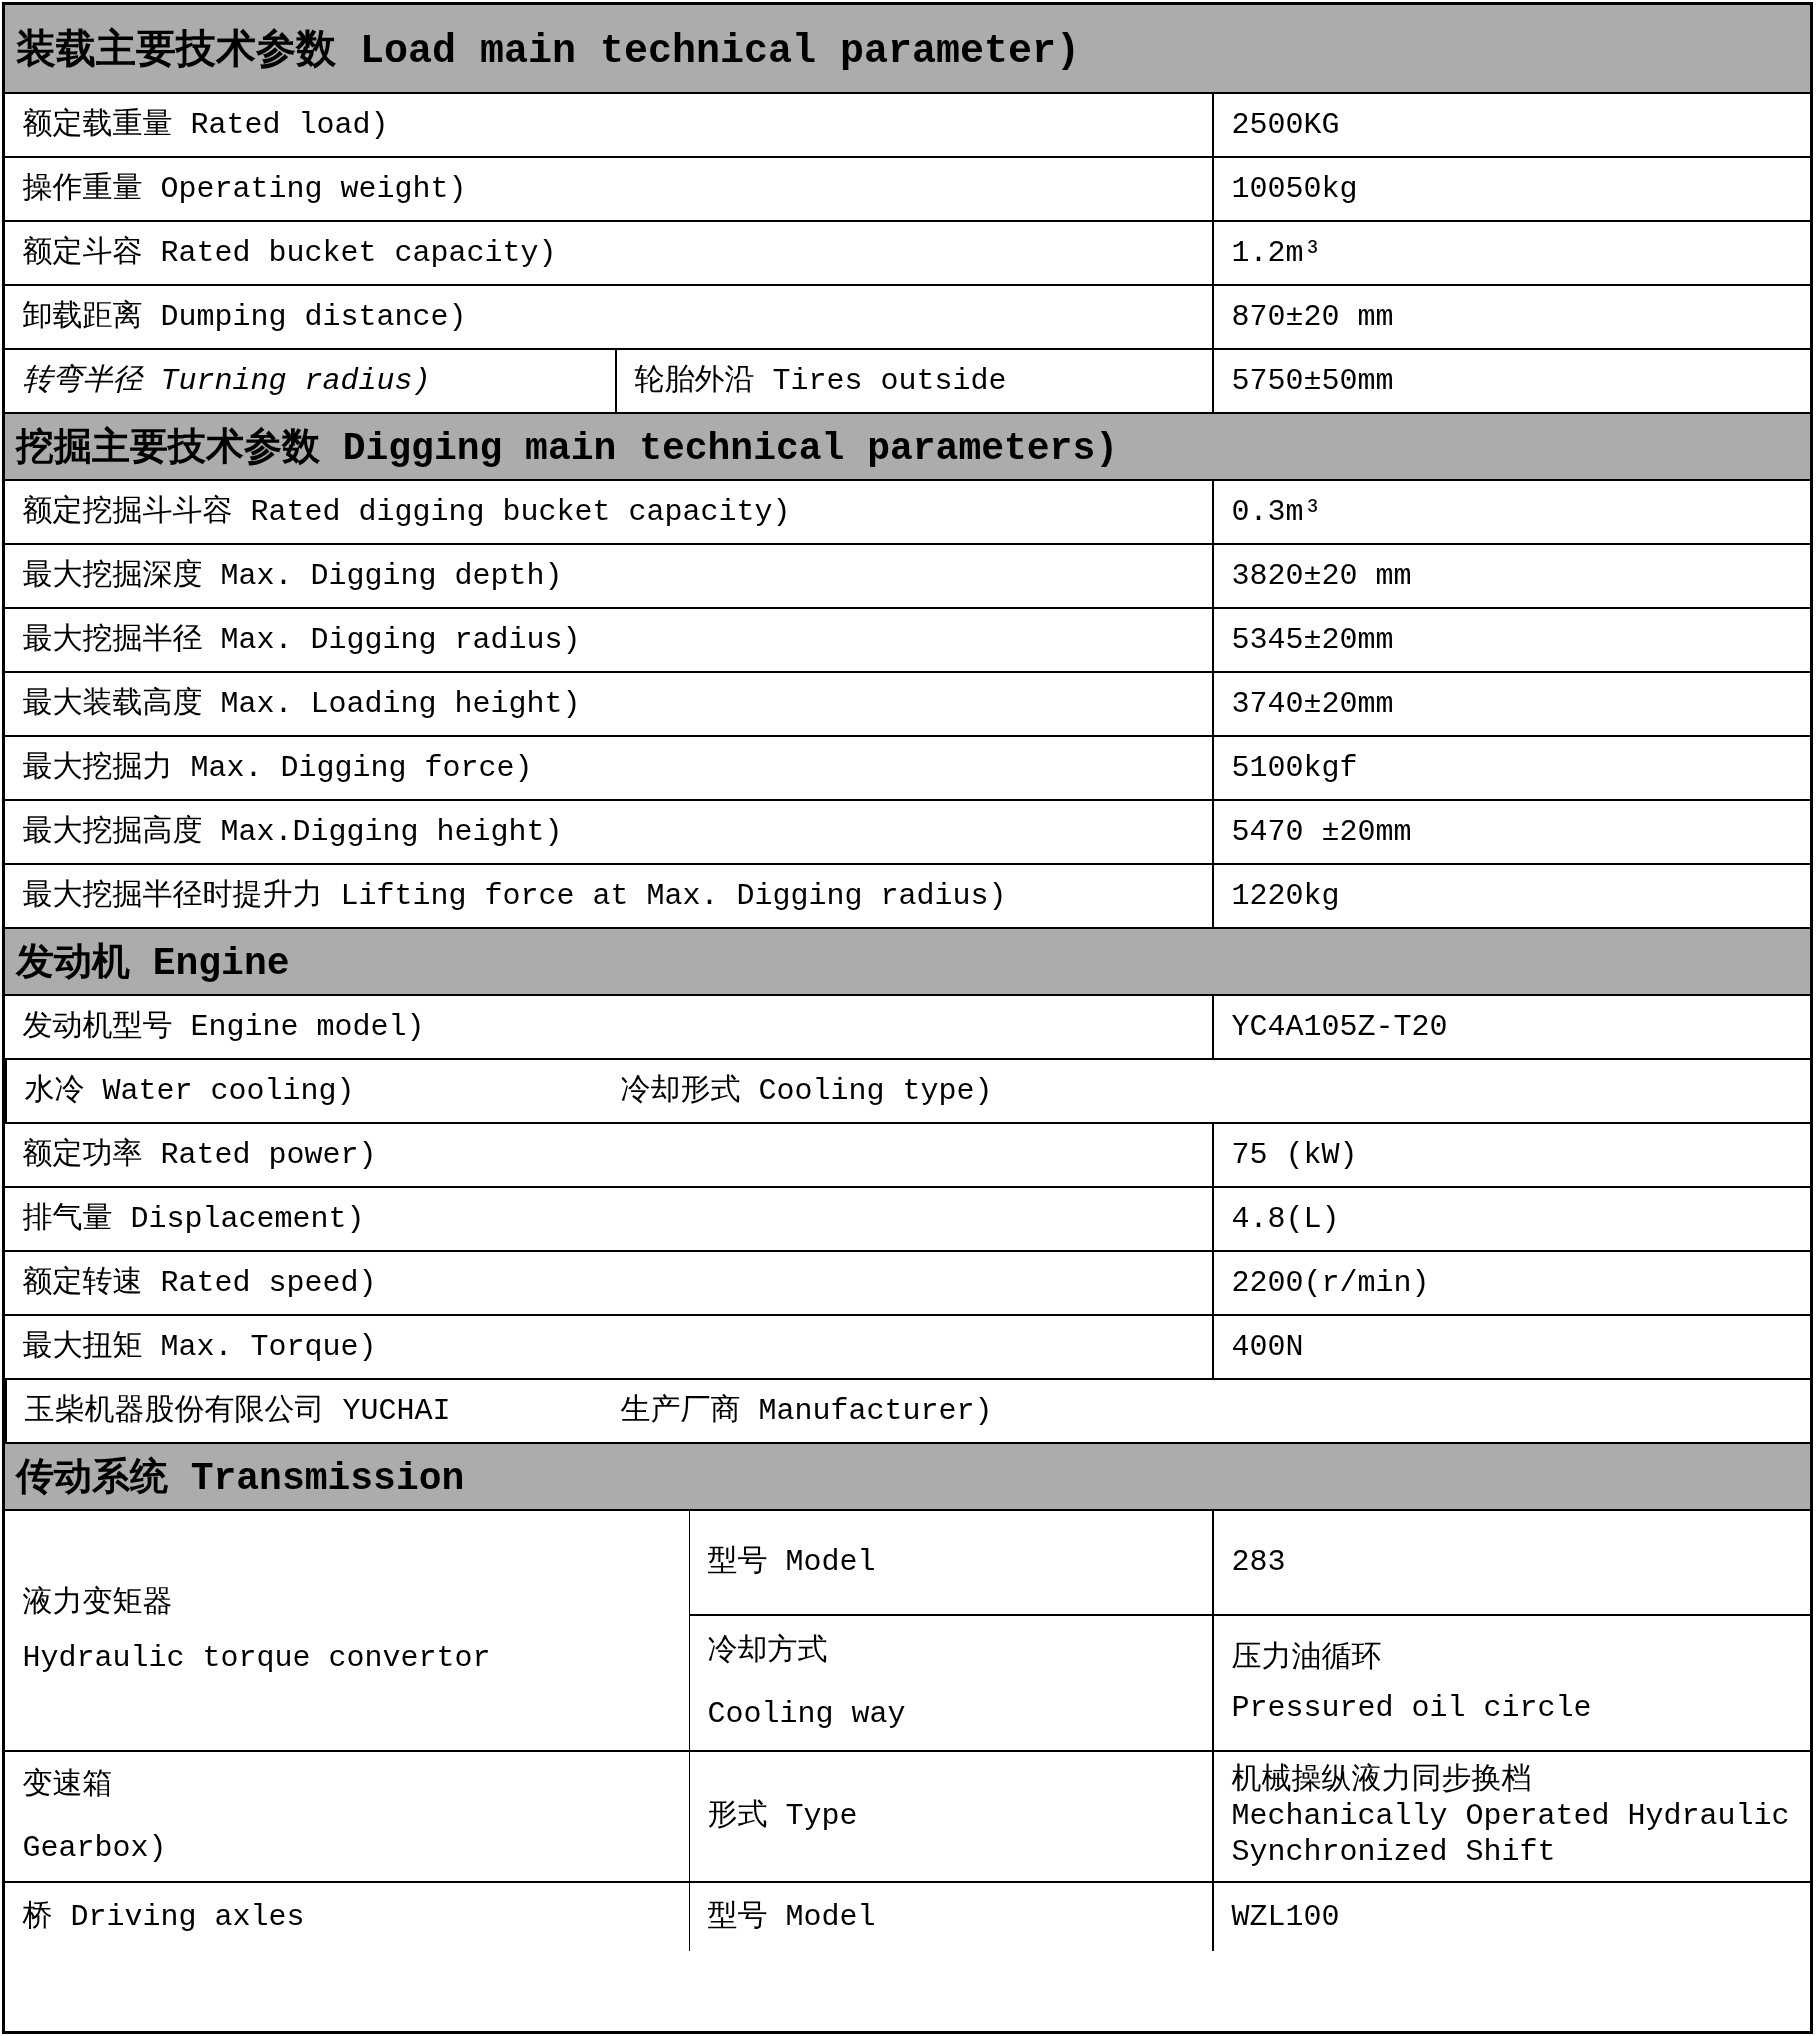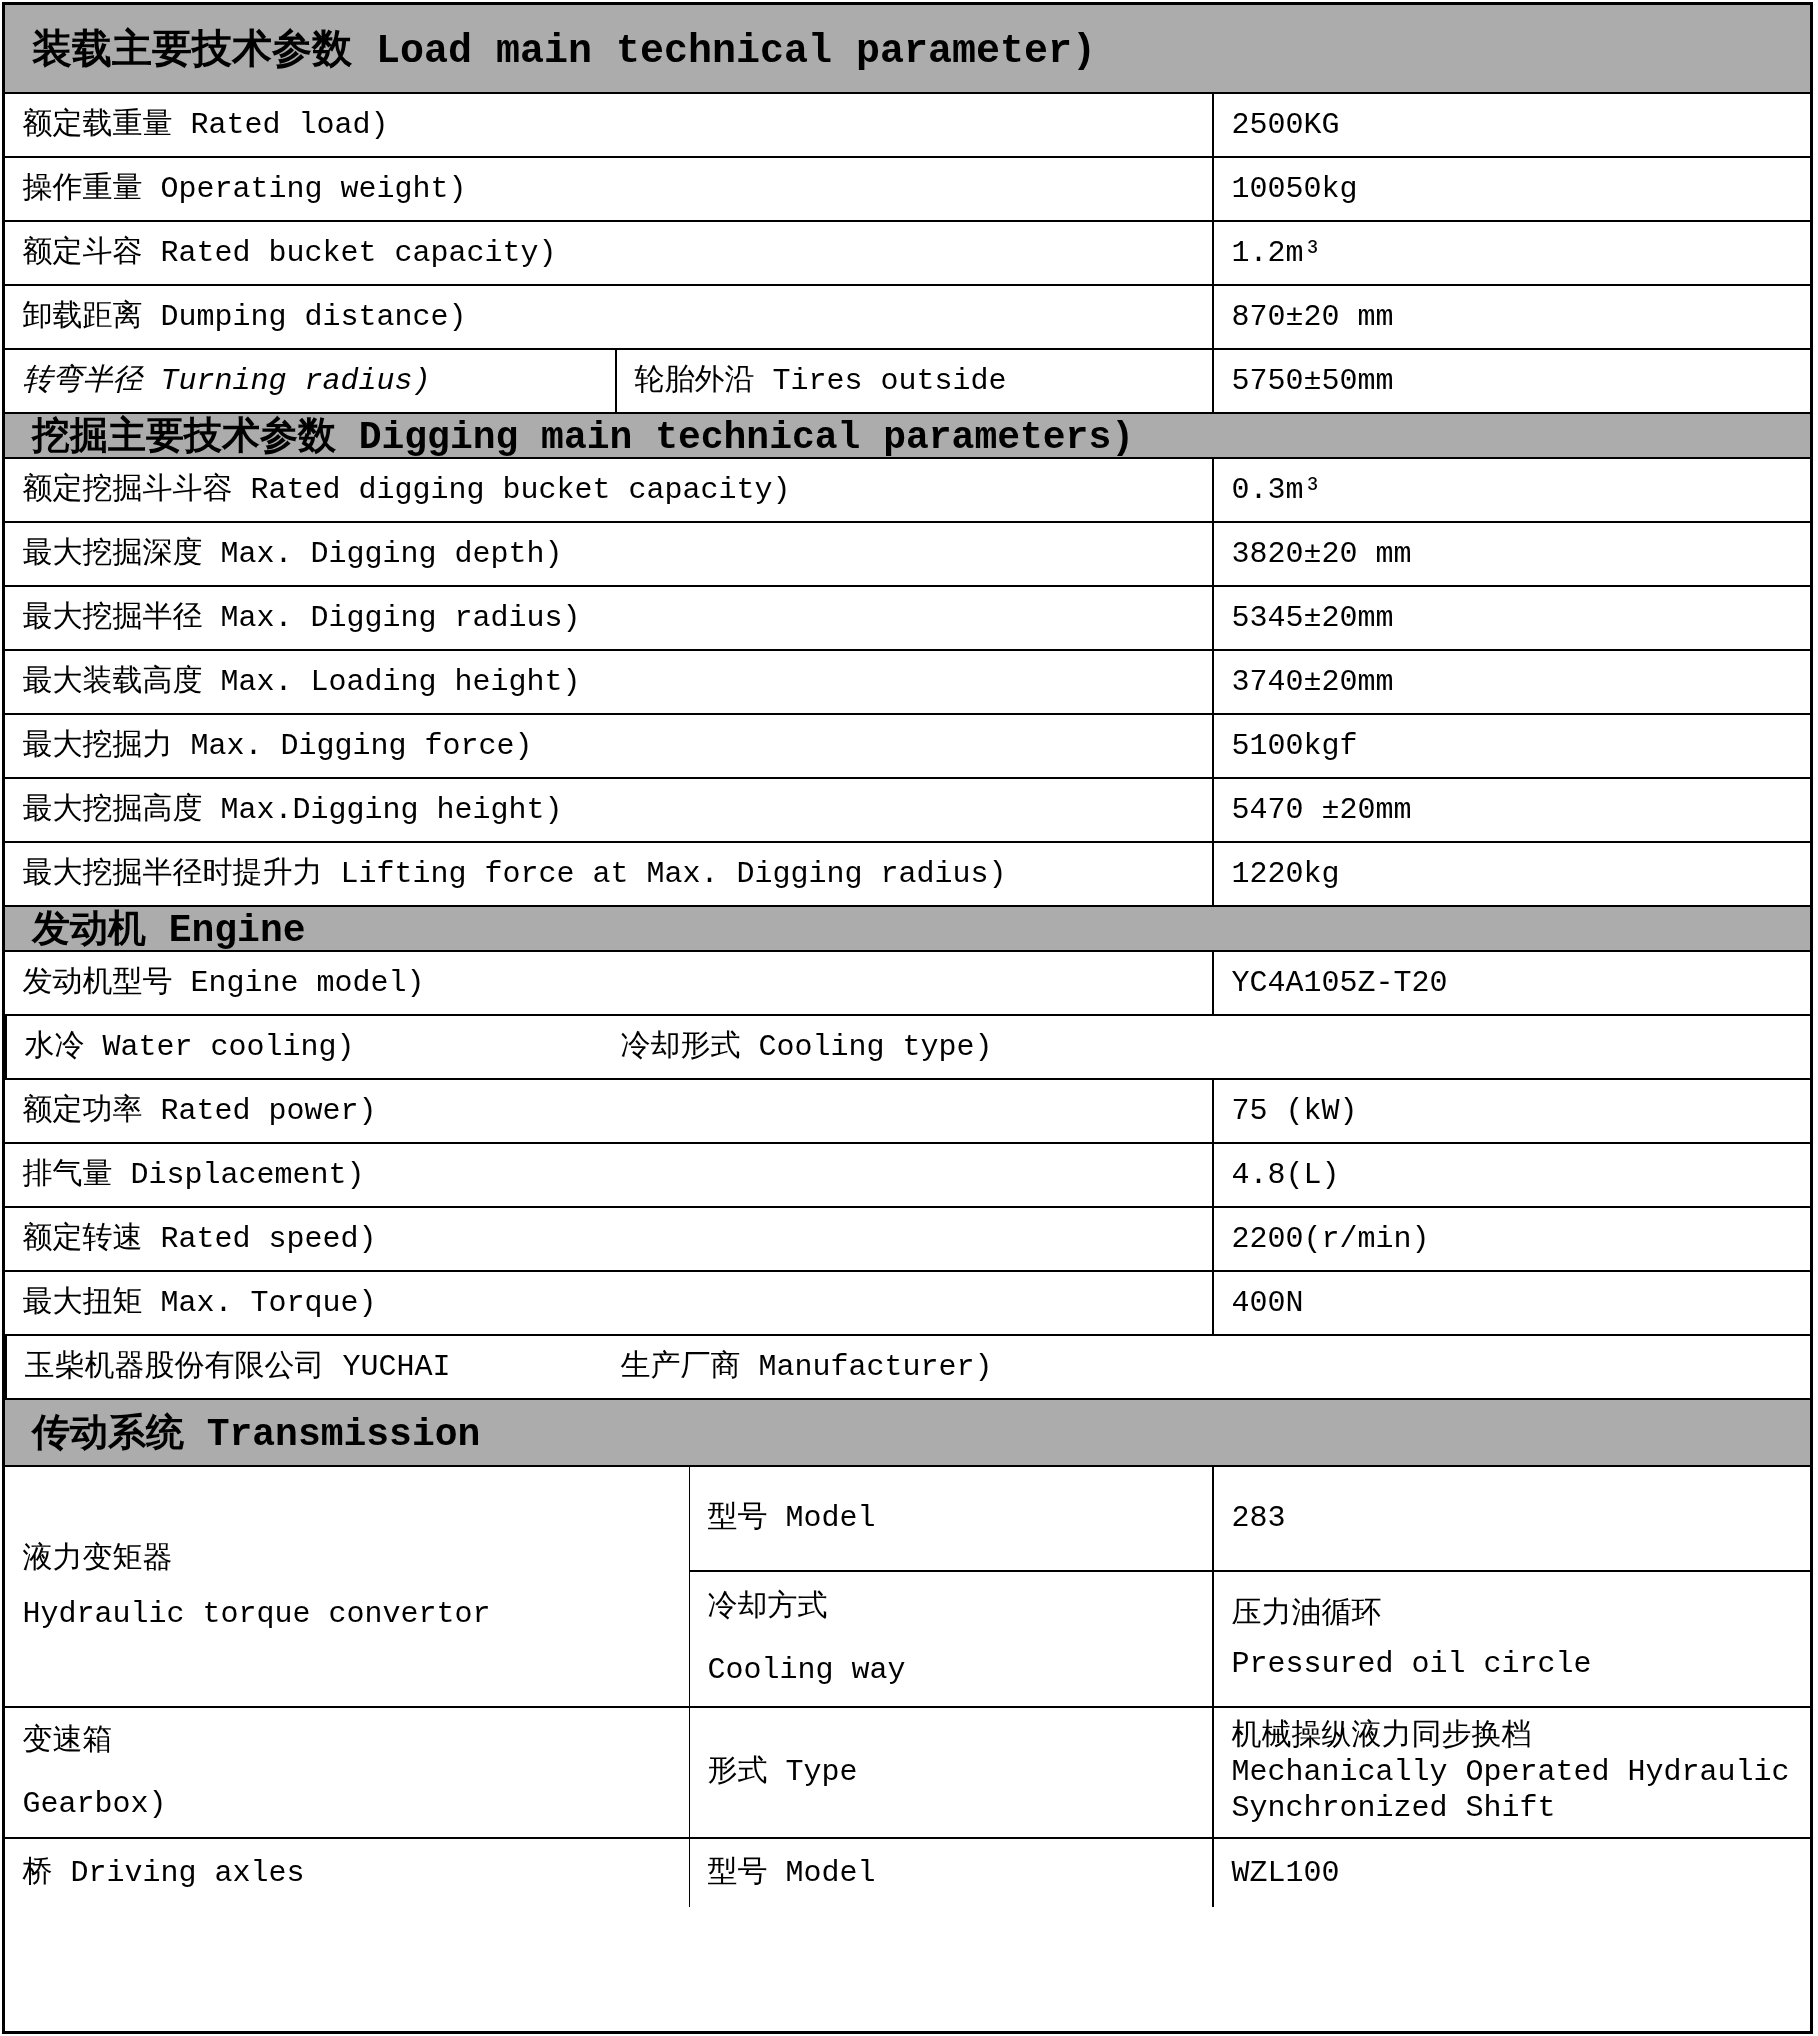--- a/index.html
+++ b/index.html
@@ -13,24 +13,24 @@
     border:3.9px solid #000;box-sizing:border-box;
     display:flex;flex-direction:column;background:#fff;
   }
   .row{
     display:flex;align-items:stretch;flex:0 0 auto;
     border-bottom:2.9px solid #000;box-sizing:border-box;
   }
   .row:last-child{border-bottom:none;}
   .hdr{
     background:#ACACAC;font-weight:bold;font-size:40px;
-    align-items:center;padding-left:27px;
+    align-items:center;padding-left:11px;
   }
   .h1{height:89px;}
-  .sh{height:45px;font-size:38px;}
+  .sh{height:67px;font-size:38px;}
   .sh4{height:67px;font-size:38px;}
   .r{height:64px;}
   .t12{height:241px;}
   .t3{height:131px;}
   .t4{height:68px;}
   .cell{
     box-sizing:border-box;display:flex;flex-direction:column;
     justify-content:center;align-items:flex-start;
     padding:0 9.7px 0 17.5px;font-size:30px;line-height:1.2;
     overflow:hidden;white-space:nowrap;

